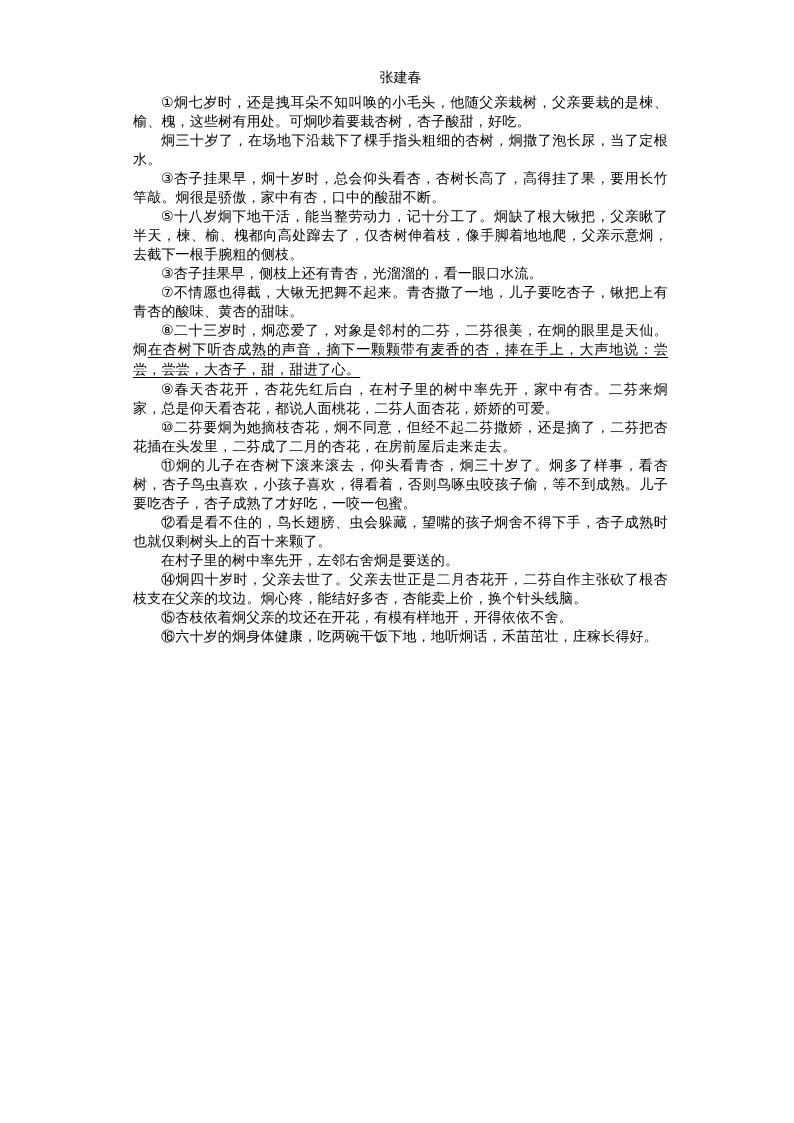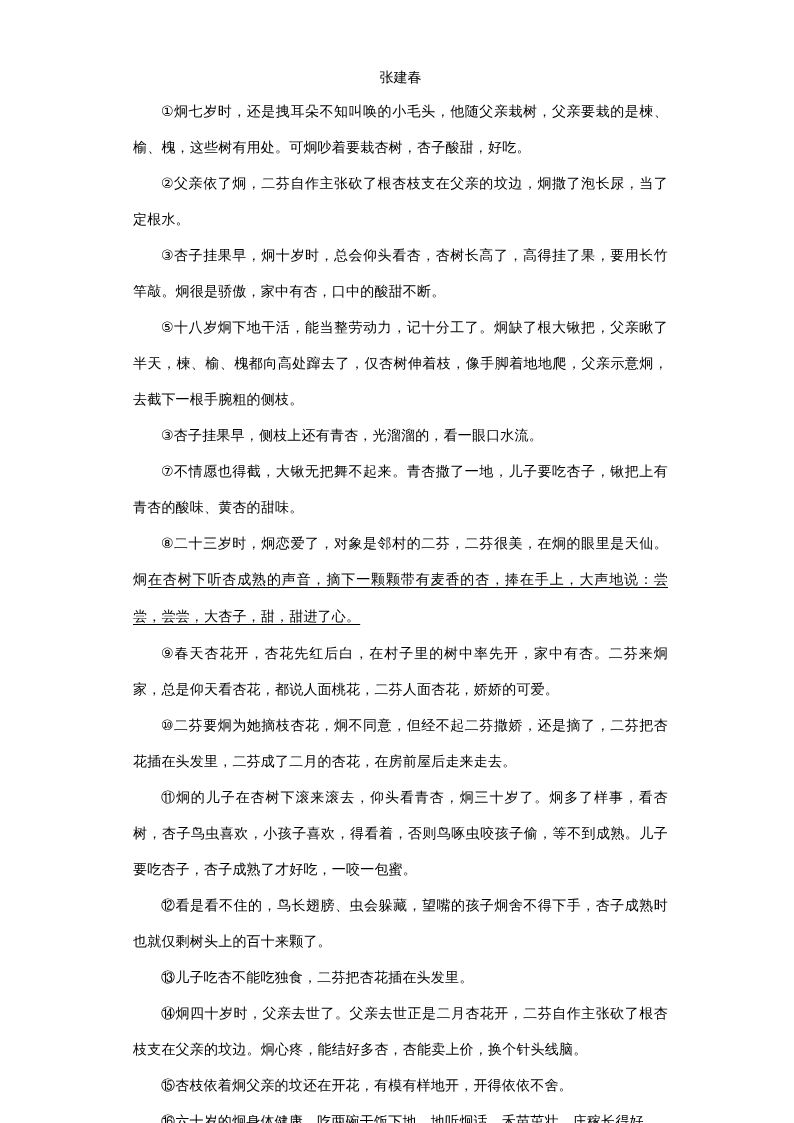--- a/index.html
+++ b/index.html
@@ -23,47 +23,47 @@
     }
     .author {
       text-align: center;
       font-size: 14px;
       line-height: 31px;
       height: 31px;
       margin: 0;
     }
     .para {
       font-size: 14px;
-      line-height: 36px;
+      line-height: 19px;
       text-indent: 28px;
       margin: 0;
       text-align: justify;
       text-justify: inter-character;
       letter-spacing: 0.2px;
     }
     .ul {
       text-decoration: underline;
       text-underline-offset: 3px;
       font-family: Liberation Mono, monospace;
     }
   </style>
 </head>
 <body>
 
 <div class="page">
   <p class="author">张建春</p>
 
   <p class="para">①炯七岁时，还是拽耳朵不知叫唤的小毛头，他随父亲栽树，父亲要栽的是楝、榆、槐，这些树有用处。可炯吵着要栽杏树，杏子酸甜，好吃。</p>
-  <p class="para">②父亲依了炯，二芬自作主张砍了根杏枝支在父亲的坟边，炯撒了泡长尿，当了定根水。</p>
+  <p class="para">炯三十岁了，在场地下沿栽下了棵手指头粗细的杏树，炯撒了泡长尿，当了定根水。</p>
   <p class="para">③杏子挂果早，炯十岁时，总会仰头看杏，杏树长高了，高得挂了果，要用长竹竿敲。炯很是骄傲，家中有杏，口中的酸甜不断。</p>
   <p class="para">⑤十八岁炯下地干活，能当整劳动力，记十分工了。炯缺了根大锹把，父亲瞅了半天，楝、榆、槐都向高处蹿去了，仅杏树伸着枝，像手脚着地地爬，父亲示意炯，去截下一根手腕粗的侧枝。</p>
   <p class="para">③杏子挂果早，侧枝上还有青杏，光溜溜的，看一眼口水流。</p>
   <p class="para">⑦不情愿也得截，大锹无把舞不起来。青杏撒了一地，儿子要吃杏子，锹把上有青杏的酸味、黄杏的甜味。</p>
   <p class="para"><span>⑧二十三岁时，炯恋爱了，对象是邻村的二芬，二芬很美，在炯的眼里是天仙。炯</span><span class="ul">在杏树下听杏成熟的声音，摘下一颗颗带有麦香的杏，捧在手上，大声地说：尝尝，尝尝，大杏子，甜，甜进了心。</span></p>
   <p class="para">⑨春天杏花开，杏花先红后白，在村子里的树中率先开，家中有杏。二芬来炯家，总是仰天看杏花，都说人面桃花，二芬人面杏花，娇娇的可爱。</p>
   <p class="para">⑩二芬要炯为她摘枝杏花，炯不同意，但经不起二芬撒娇，还是摘了，二芬把杏花插在头发里，二芬成了二月的杏花，在房前屋后走来走去。</p>
   <p class="para">⑪炯的儿子在杏树下滚来滚去，仰头看青杏，炯三十岁了。炯多了样事，看杏树，杏子鸟虫喜欢，小孩子喜欢，得看着，否则鸟啄虫咬孩子偷，等不到成熟。儿子要吃杏子，杏子成熟了才好吃，一咬一包蜜。</p>
   <p class="para">⑫看是看不住的，鸟长翅膀、虫会躲藏，望嘴的孩子炯舍不得下手，杏子成熟时也就仅剩树头上的百十来颗了。</p>
-  <p class="para">⑬儿子吃杏不能吃独食，二芬把杏花插在头发里。</p>
+  <p class="para">在村子里的树中率先开，左邻右舍炯是要送的。</p>
   <p class="para">⑭炯四十岁时，父亲去世了。父亲去世正是二月杏花开，二芬自作主张砍了根杏枝支在父亲的坟边。炯心疼，能结好多杏，杏能卖上价，换个针头线脑。</p>
   <p class="para">⑮杏枝依着炯父亲的坟还在开花，有模有样地开，开得依依不舍。</p>
   <p class="para">⑯六十岁的炯身体健康，吃两碗干饭下地，地听炯话，禾苗茁壮，庄稼长得好。</p>
 </div>
 
 </body></html>

